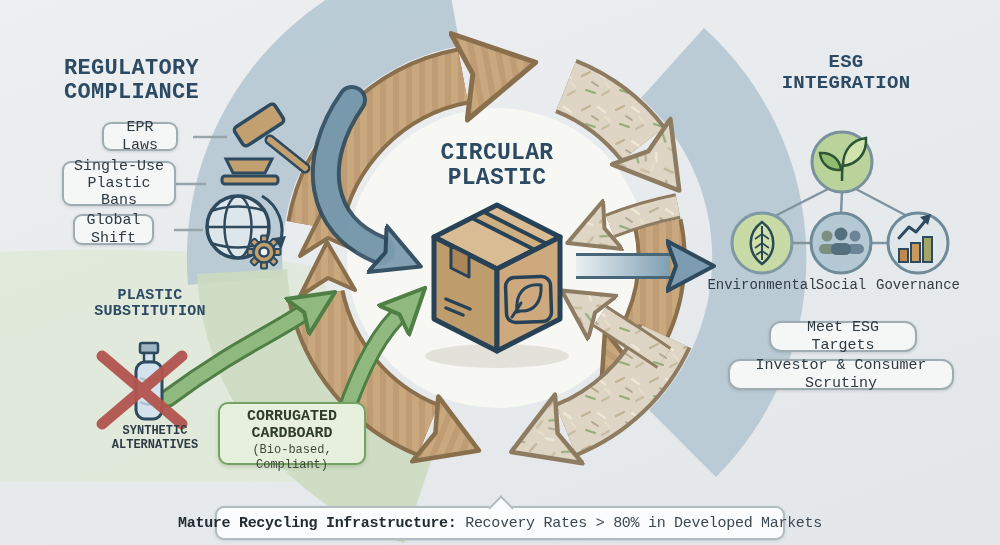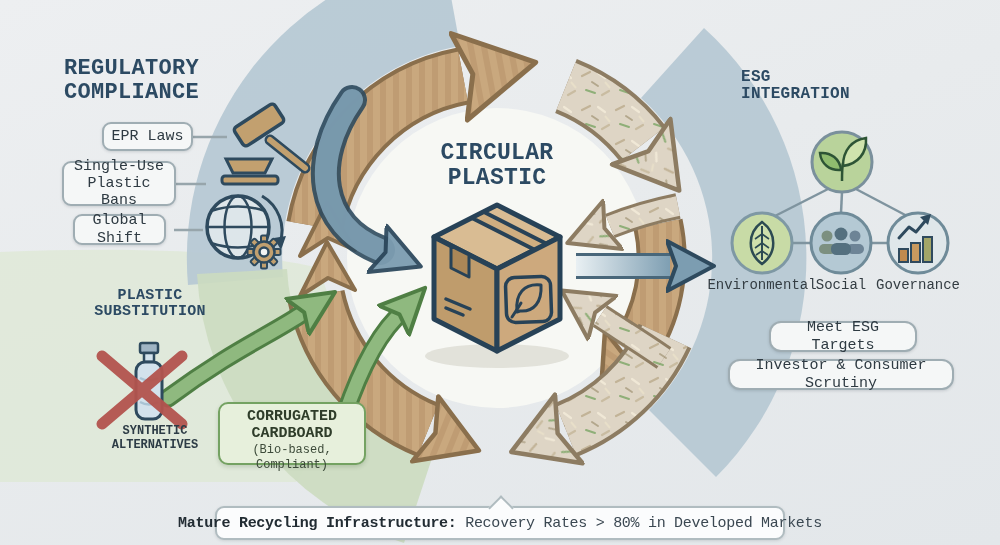--- a/index.html
+++ b/index.html
@@ -225,26 +225,26 @@
     <path d="M174,230 L203,230"></path>
   </g>
 </svg>
 
 <div class="txt heading" style="left:64px;top:57px;width:230px;font-size:22px;">REGULATORY
 COMPLIANCE</div>
 <div class="txt heading" style="left:44px;top:288px;width:212px;font-size:15px;text-align:center;">PLASTIC
 SUBSTITUTION</div>
 <div class="txt heading" style="left:397px;top:141px;width:200px;font-size:23px;text-align:center;">CIRCULAR
 PLASTIC</div>
-<div class="txt heading" style="left:741px;top:69px;width:210px;font-size:16px;text-align:left;">ESG
+<div class="txt heading" style="left:741px;top:52px;width:210px;font-size:19px;text-align:center;">ESG
 INTEGRATION</div>
 
-<div class="chip" style="left:102px;top:122px;width:91px;height:29px;">EPR Laws</div>
+<div class="chip" style="left:102px;top:122px;width:76px;height:29px;">EPR Laws</div>
 <div class="chip" style="left:62px;top:161px;width:114px;height:45px;">Single-Use Plastic Bans</div>
-<div class="chip" style="left:73px;top:214px;width:93px;height:31px;">Global Shift</div>
+<div class="chip" style="left:73px;top:214px;width:81px;height:31px;">Global Shift</div>
 
 <div class="txt alt-label" style="left:88px;top:424px;width:134px;">SYNTHETIC ALTERNATIVES</div>
 <div class="greenbox" style="left:218px;top:402px;width:148px;height:63px;">
   <span class="gb-bold">CORRUGATED</span>
   <span class="gb-bold">CARDBOARD</span>
   <span class="gb-sub">(Bio-based, Compliant)</span>
 </div>
 
 <div class="esg-pill-label" style="left:762px;top:277px;">Environmental</div>
 <div class="esg-pill-label" style="left:841px;top:277px;">Social</div>

